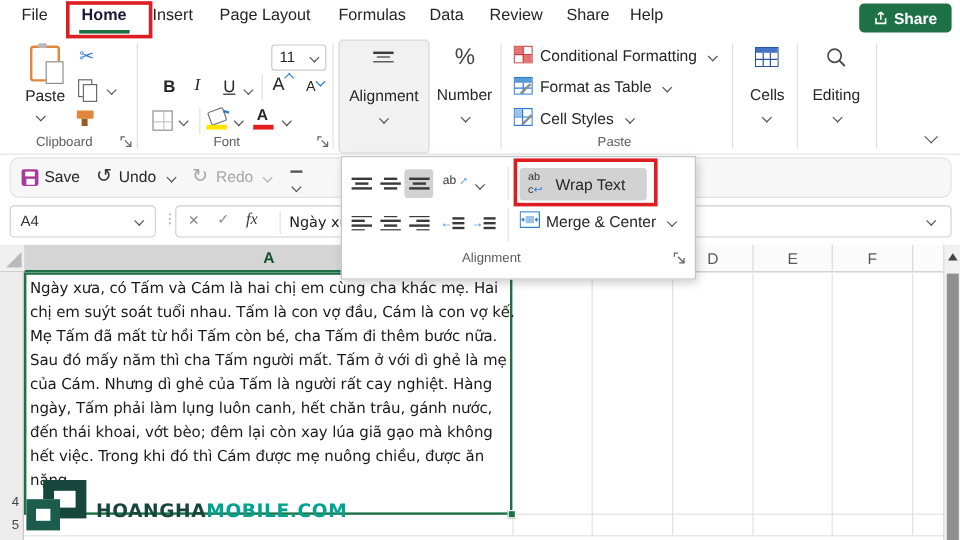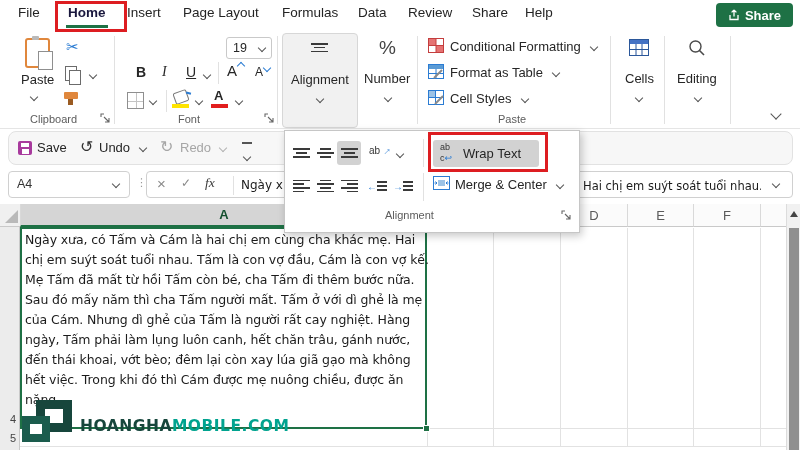--- a/index.html
+++ b/index.html
@@ -111,21 +111,21 @@
   <span class="abs" style="left:66px;top:38px;font-size:15px;color:#2b7cd3">✂</span>
   <div class="copy-ico" style="left:65px;top:66px"></div>
   <span class="chv" style="position:absolute;left:90px;top:72px"></span>
   <div class="brush" style="left:64px;top:92px"></div>
   <div class="glabel" style="left:30px;top:113px">Clipboard</div>
   <svg class="launcher" style="left:100px;top:113px" viewBox="0 0 10 10">
       <path d="M1 4 V1 H4 M4 4 L9 9 M9 5 V9 H5" stroke="#666" stroke-width="1.1" fill="none"></path>
     </svg>
 
   <div class="combo" style="left:226px;top:37px;width:46px">
-    <span>19</span>
+    <span>11</span>
       <span class="chv"></span>
   </div>
   <span class="abs" style="left:136px;top:64px;font-weight:bold;font-size:14px">B</span>
   <span class="abs" style="left:162px;top:64px;font-style:italic;font-size:14px;font-family:'Liberation Serif',serif">I</span>
   <span class="abs" style="left:186px;top:64px;text-decoration:underline;font-size:14px">U</span>
   <span class="chv" style="position:absolute;left:204px;top:72px"></span>
   <div class="sep" style="left:218px;top:62px;height:22px"></div>
   <span class="abs" style="left:227px;top:62px;font-size:15px"><span>A</span><span class="chv up blue" style="position:relative;top:-7px;left:1px"></span></span>
   <span class="abs" style="left:255px;top:65px;font-size:12px"><span>A</span><span class="chv blue" style="position:relative;top:-5px;left:1px"></span></span>
   <div class="borders-ico" style="left:127px;top:92px"></div>
@@ -230,21 +230,20 @@
     <span style="position:absolute;left:8px;top:5px;font-size:12.5px;color:#333">A4</span>
     <span class="chv" style="position:absolute;left:104px;top:9px"></span>
   </div>
   <span class="abs" style="left:136px;top:176px;color:#9a9a9a;font-size:11px;letter-spacing:-1px">⋮</span>
   <div class="abs" style="left:146px;top:171px;width:647px;height:27px;background:#fff;border:1px solid #d0d0d0;border-radius:4px;box-sizing:border-box">
     <span style="position:absolute;left:10px;top:3px;font-size:15px;color:#8a8a8a">×</span>
     <span style="position:absolute;left:34px;top:4px;font-size:12px;color:#8a8a8a">✓</span>
     <span style="position:absolute;left:58px;top:3px;font-size:13.5px;color:#3a3a3a;font-style:italic;font-family:'Liberation Serif',serif">fx</span>
     <div class="sep" style="left:86px;top:4px;height:19px"></div>
     <div class="vn" style="position:absolute;left:94px;top:6px;width:44px;overflow:hidden;font-size:12px;white-space:nowrap;color:#1b1b1b">Ngày xưa,</div>
-    <div class="vn" style="position:absolute;left:436px;top:7px;width:178px;overflow:hidden;font-size:11.5px;white-space:nowrap;color:#1b1b1b">Hai chị em suýt soát tuổi nhau.</div>
     <span class="chv" style="position:absolute;left:626px;top:9px"></span>
   </div>
 
   <div class="abs" style="left:0;top:204px;width:20px;height:23px;background:#f0f0f0;border-bottom:1px solid #c9c9c9;box-sizing:border-box">
     <div class="selall" style="position:absolute;right:2px;bottom:3px"></div>
   </div>
   <div class="hdr" style="left:20px;width:407px;background:#d5d5d5;border-bottom:2px solid #1e7145;color:#14512f;font-weight:bold">
       <span>A</span>
     </div>
   <div class="hdr" style="left:560px;width:67px">

